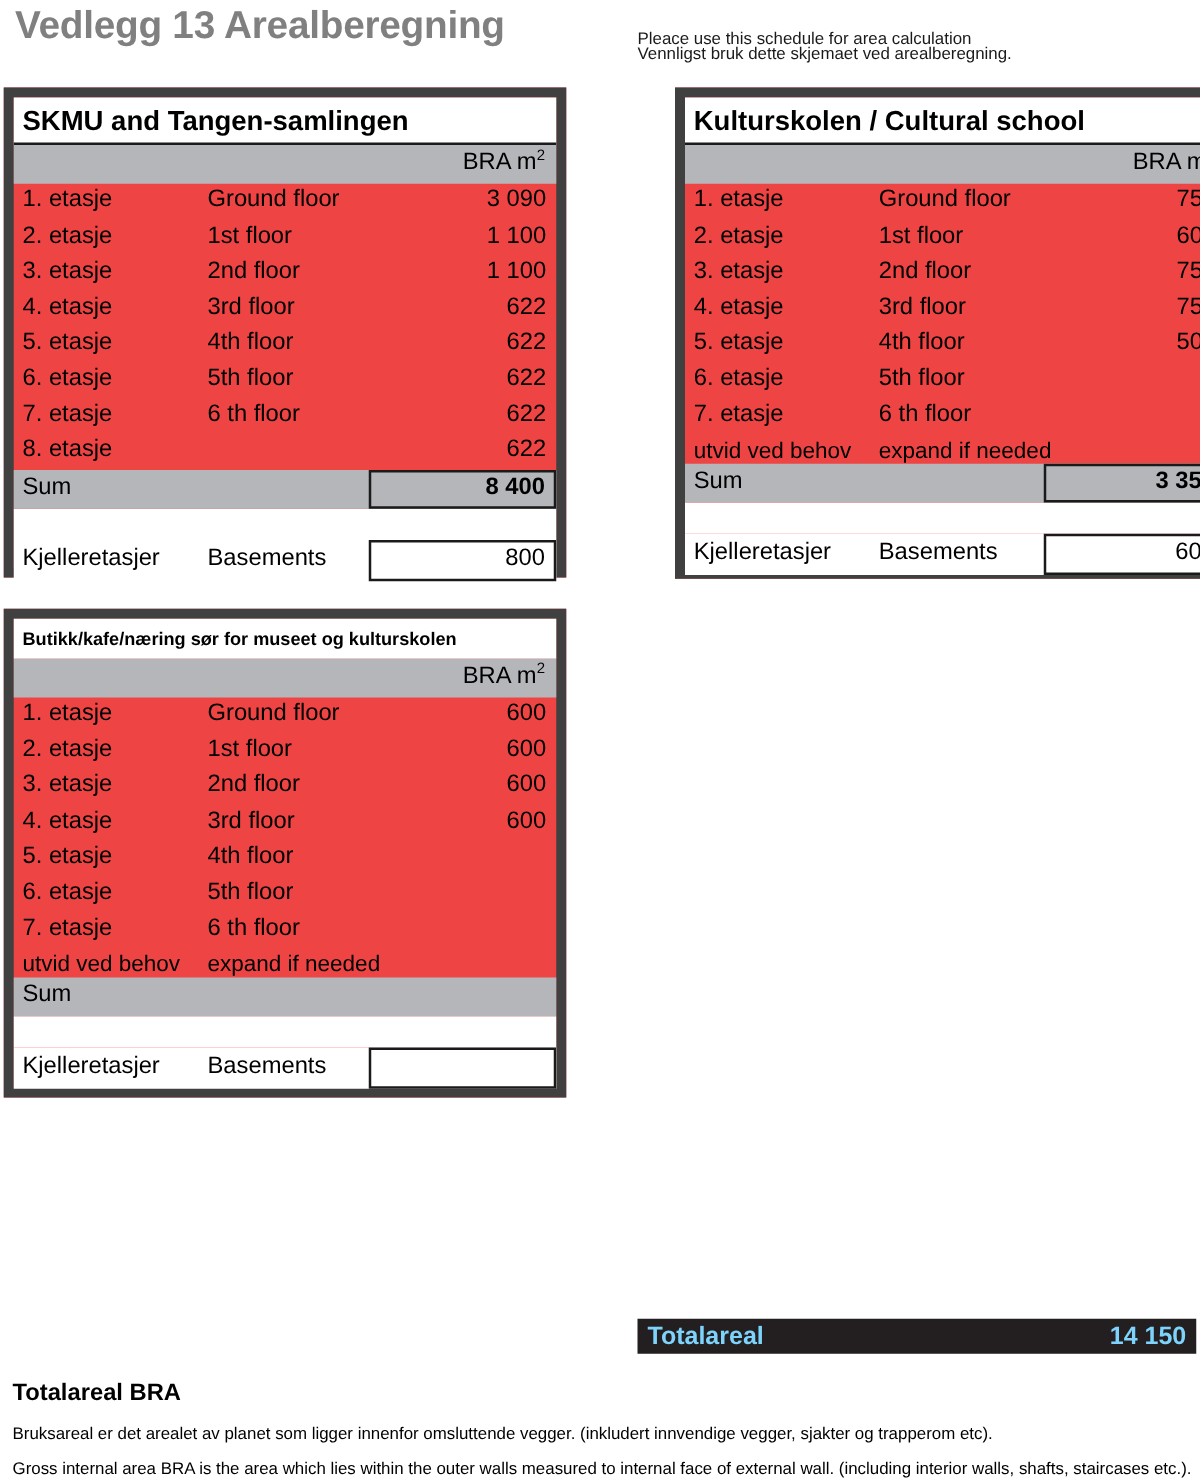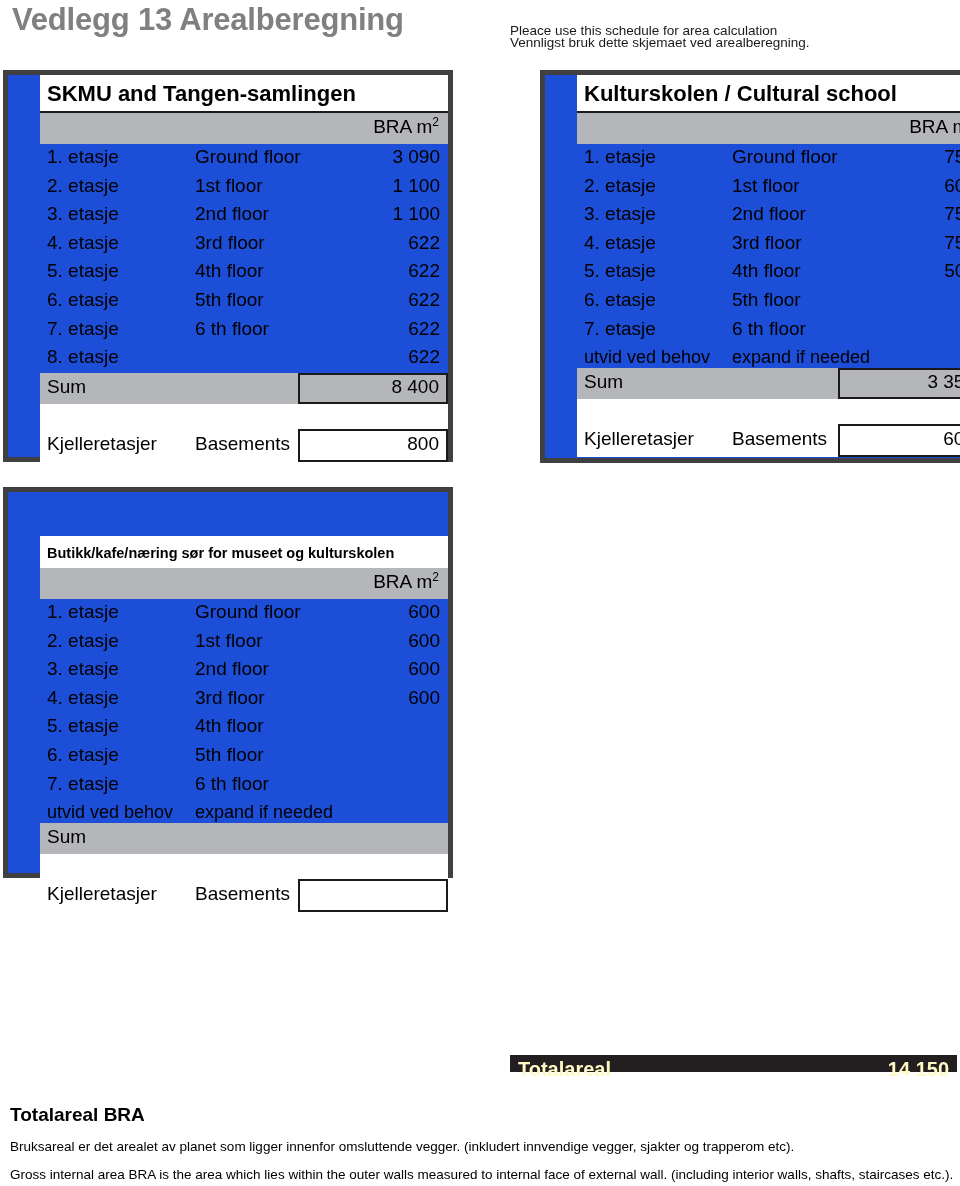--- a/index.html
+++ b/index.html
@@ -34,42 +34,40 @@
     color: #1a1a1a;
     white-space: nowrap;
   }
   .note.no { top: 2px; margin-top: 33px; }
   .note.en { top: 23px; }
 
   
   .tbl {
     position: absolute;
     box-sizing: border-box;
-    border: 5px solid #404040;
-    background: #1d4ed8;
-    padding-left: 32px;
+    border: 8px solid #404040;
+    background: #ef4444;
   }
 
   .tbl-title {
     box-sizing: border-box;
     height: 38px;
     line-height: 38px;
     padding-left: 7px;
     font-size: 22px;
     font-weight: bold;
     white-space: nowrap;
     background: #ffffff;
     border-bottom: 2px solid #1a1a1a;
   }
   .tbl-title.small {
     font-size: 14.5px;
     height: 32px;
     line-height: 34px;
     border-bottom: none;
-    margin-top: 44px;
   }
 
   .hdr-band {
     box-sizing: border-box;
     height: 31px;
     background: #b5b6ba;
     position: relative;
   }
   .hdr-band .bra {
     position: absolute;
@@ -130,20 +128,21 @@
     top: 3px;
   }
   .sum-box {
     position: absolute;
     top: 0;
     right: 0;
     height: 31px;
     box-sizing: border-box;
     border: 2px solid #1a1a1a;
     background: #b5b6ba;
+    font-weight: bold;
   }
   .sum-box span {
     position: absolute;
     right: 7px;
     top: 1px;
     font-size: 19px;
     white-space: nowrap;
   }
 
   .gap-row {
@@ -186,23 +185,23 @@
     font-size: 19px;
     white-space: nowrap;
   }
 
   
   .total-bar {
     position: absolute;
     left: 510px;
     top: 1055px;
     width: 447px;
-    height: 17px;
+    height: 28px;
     background: #231f20;
-    color: #fef9c3;
+    color: #7dd3fc;
   }
   .total-bar .t-label {
     position: absolute;
     left: 8px;
     top: 3px;
     font-size: 20px;
     font-weight: bold;
   }
   .total-bar .t-value {
     position: absolute;

